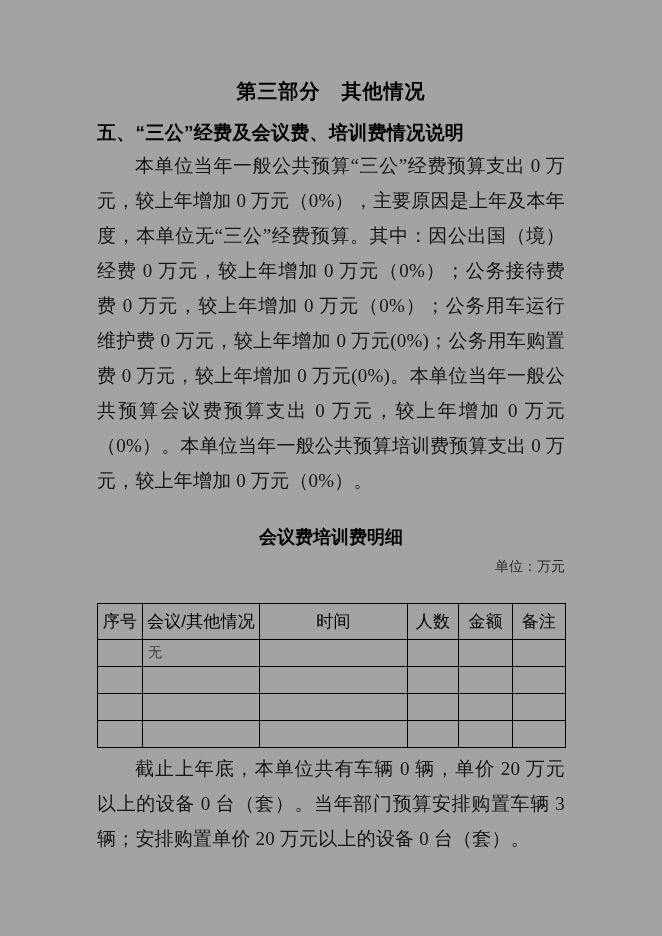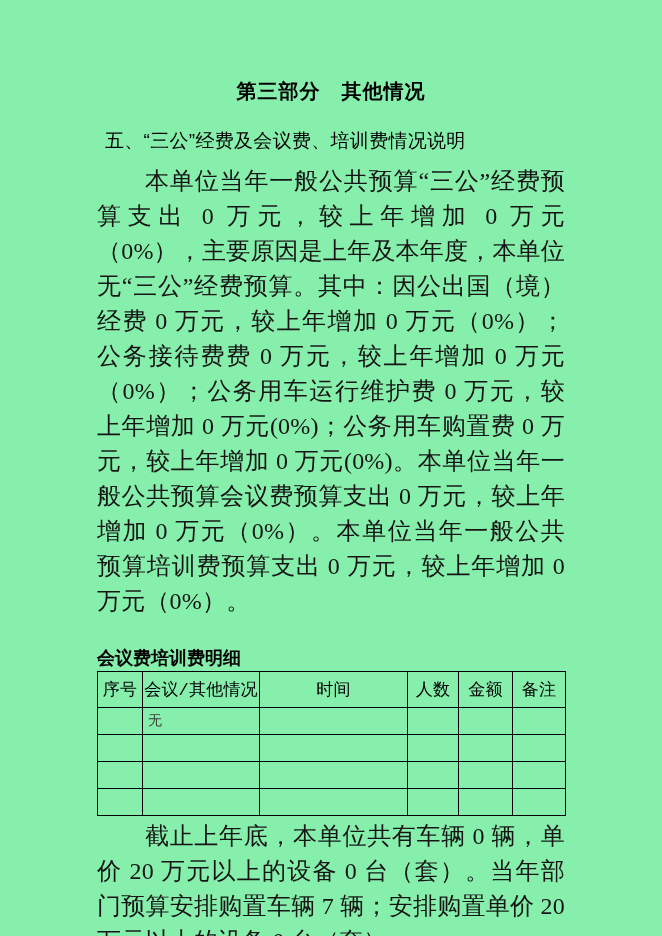--- a/index.html
+++ b/index.html
@@ -10,21 +10,21 @@
   }
   body {
     font-family: "Liberation Serif", "DejaVu Serif", serif;
     color: #000000;
   }
   .page {
     position: relative;
     width: 662px;
     height: 936px;
     margin: 0 auto;
-    background: #86efac;
+    background: #a3a3a3;
     box-sizing: border-box;
     overflow: hidden;
   }
   .content {
     position: absolute;
     left: 97px;
     top: 0;
     width: 468px;
   }
 
@@ -34,71 +34,72 @@
     font-size: 20px;
     font-weight: bold;
     letter-spacing: 1px;
     margin: 0;
     padding-top: 78px;
     line-height: 26px;
     font-family: "Liberation Sans", "DejaVu Sans", sans-serif;
   }
   .section-heading {
     font-size: 19px;
-    font-weight: normal;
+    font-weight: bold;
     letter-spacing: 0.3px;
-    margin: 8px;
+    margin: 0;
     padding-top: 14px;
     line-height: 30px;
     text-align: left;
     font-family: "Liberation Sans", "DejaVu Sans", sans-serif;
   }
   .section-heading.second {
     padding-top: 36px;
   }
 
   
   .body-par {
-    font-size: 24px;
+    font-size: 19px;
     line-height: 35px;
     margin: 0;
     text-align: justify;
     text-justify: inter-ideograph;
     text-indent: 2em;
     letter-spacing: 0.2px;
     color: #151515;
   }
   .body-par.tight {
     padding-top: 3px;
   }
 
   
   .table-title {
-    text-align: left;
+    text-align: center;
     font-size: 18px;
     font-weight: bold;
     margin: 0;
     padding-top: 26px;
     line-height: 26px;
     font-family: "Liberation Sans", "DejaVu Sans", sans-serif;
   }
   .unit-note {
     text-align: right;
     font-size: 14px;
     margin: 0;
     padding-top: 9px;
     padding-bottom: 4px;
     color: #2a2a2a;
     line-height: 16px;
   }
   table.detail {
     border-collapse: collapse;
     width: 468px;
     table-layout: fixed;
-    font-family: Liberation Mono, monospace;
+    font-family: Liberation Sans, sans-serif;
+    margin-top: 24px;
   }
   table.detail th,
   table.detail td {
     border: 1px solid #000000;
     padding: 0;
     font-weight: normal;
   }
   table.detail th {
     height: 35px;
     font-size: 17px;
@@ -128,20 +129,21 @@
   <div class="content">
 
     <h1 class="part-title">第三部分　其他情况</h1>
 
     <h2 class="section-heading">五、“三公”经费及会议费、培训费情况说明</h2>
 
     <p class="body-par">本单位当年一般公共预算“三公”经费预算支出 0 万元，较上年增加 0 万元（0%），主要原因是上年及本年度，本单位无“三公”经费预算。其中：因公出国（境）经费 0 万元，较上年增加 0 万元（0%）；公务接待费费 0 万元，较上年增加 0 万元（0%）；公务用车运行维护费 0 万元，较上年增加 0 万元(0%)；公务用车购置费 0 万元，较上年增加 0 万元(0%)。本单位当年一般公共预算会议费预算支出 0 万元，较上年增加 0 万元（0%）。本单位当年一般公共预算培训费预算支出 0 万元，较上年增加 0 万元（0%）。</p>
 
     <h3 class="table-title">会议费培训费明细</h3>
 
+    <p class="unit-note">单位：万元</p>
 
     <table class="detail">
       <colgroup>
         <col class="c-seq">
           <col class="c-name">
           <col class="c-time">
         <col class="c-count">
           <col class="c-amt">
           <col class="c-note">
       </colgroup>
@@ -185,16 +187,16 @@
           <td></td>
           <td></td>
           <td></td>
           <td></td>
           <td></td>
         </tr>
       </tbody>
     </table>
 
 
-    <p class="body-par tight">截止上年底，本单位共有车辆 0 辆，单价 20 万元以上的设备 0 台（套）。当年部门预算安排购置车辆 7 辆；安排购置单价 20 万元以上的设备 0 台（套）。</p>
+    <p class="body-par tight">截止上年底，本单位共有车辆 0 辆，单价 20 万元以上的设备 0 台（套）。当年部门预算安排购置车辆 3 辆；安排购置单价 20 万元以上的设备 0 台（套）。</p>
 
   </div>
 </div>
 
 </body></html>

